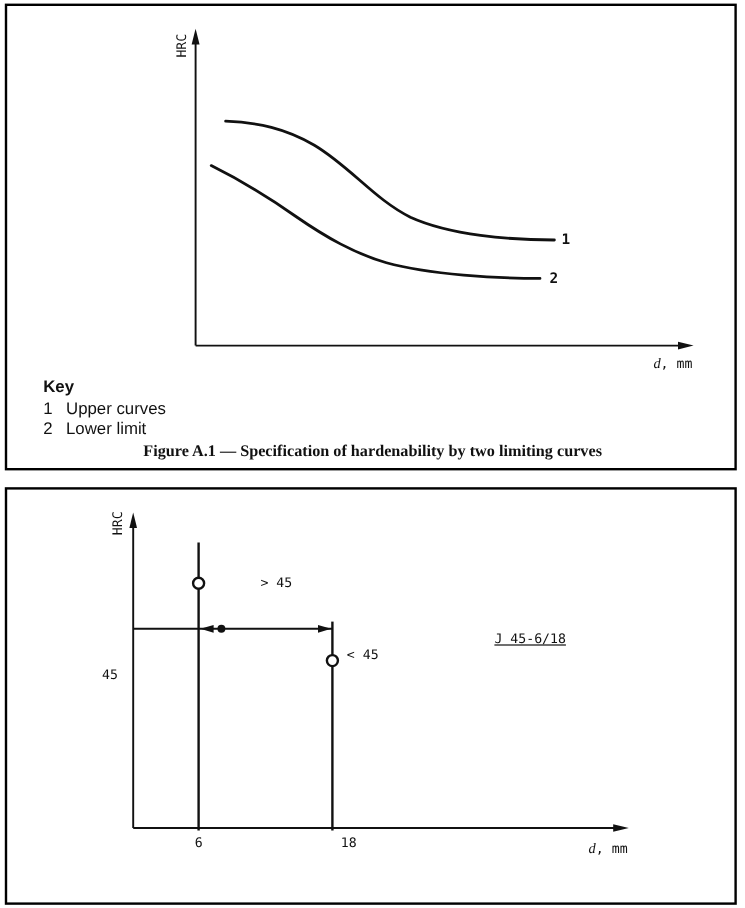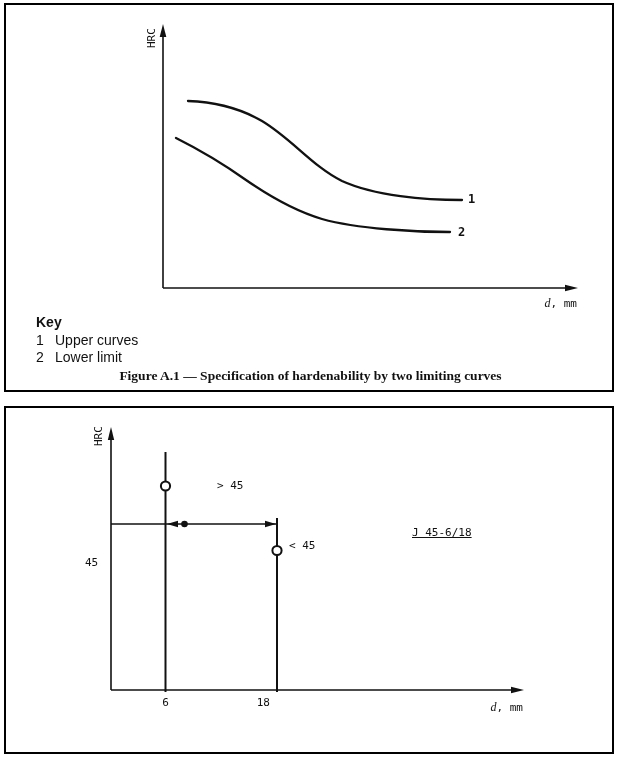--- a/index.html
+++ b/index.html
@@ -96,18 +96,18 @@
   <span class="tech rot" style="left:93px;top:446px;">HRC</span>
 
   <span class="tech" style="left:85px;top:517px;width:18px;text-align:left;margin-top:40px;">45</span>
 
   <span class="tech" style="left:177px;top:480px;margin-left:40px;">&gt; 45</span>
   <span class="tech" style="left:289px;top:540px;">&lt; 45</span>
 
   <span class="tech" style="left:412px;top:527px;text-decoration:underline;">J 45-6/18</span>
 
   <span class="tech" style="left:158px;top:697px;width:15px;text-align:center;">6</span>
-  <span class="tech" style="left:252px;top:697px;width:18px;text-align:right;">18</span>
+  <span class="tech" style="left:284px;top:697px;width:18px;text-align:left;">18</span>
 
   <span class="tech" style="left:466px;top:701px;width:57px;text-align:right;"><span class="axis-d">d</span><span>, mm</span></span>
 
 
 </div>
 
 </body></html>

